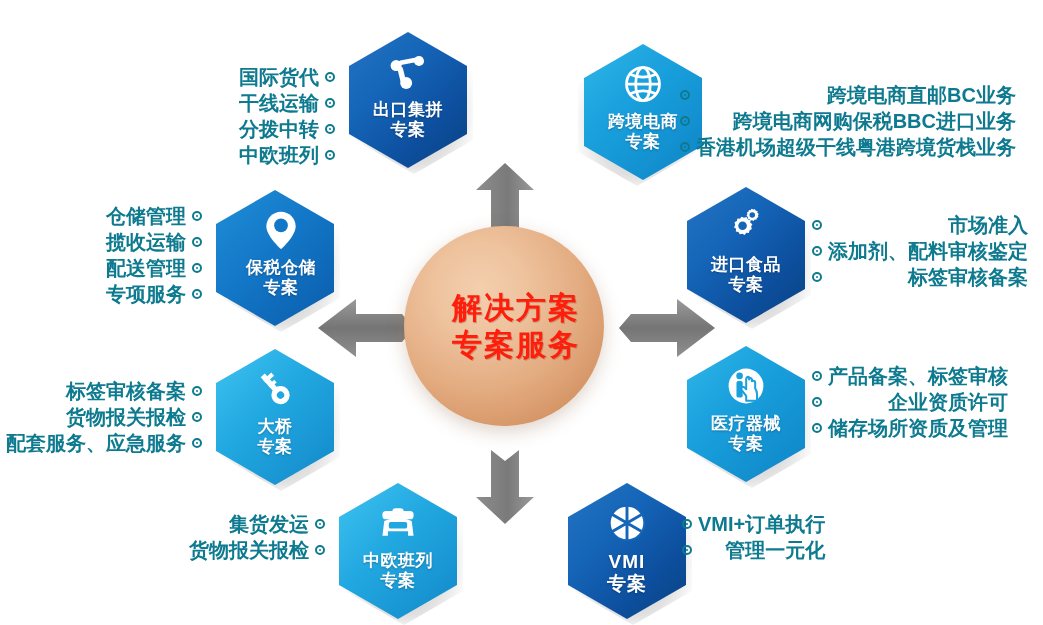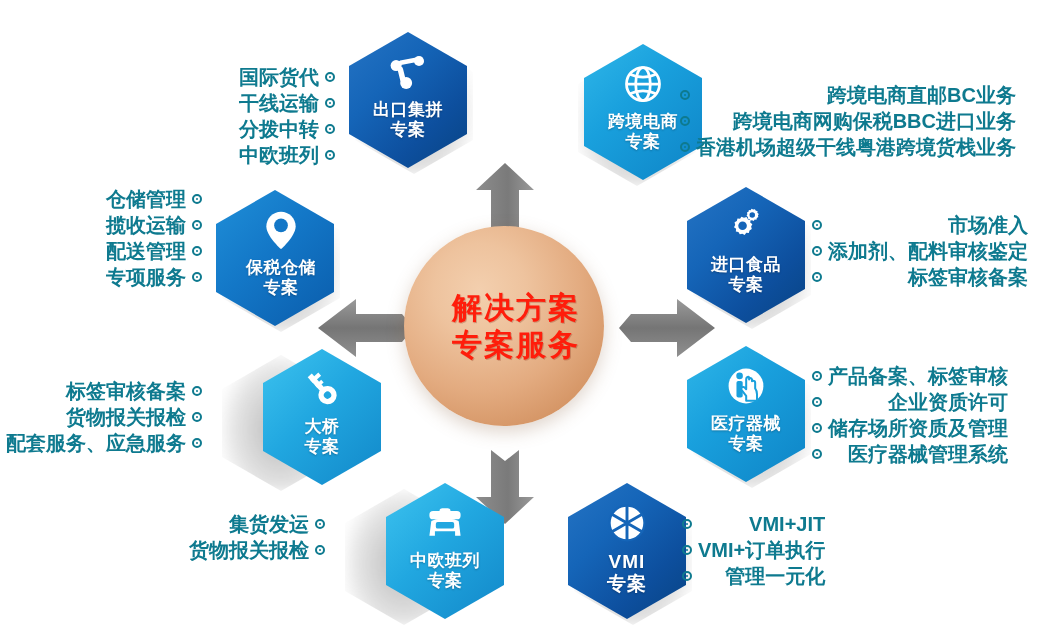--- a/index.html
+++ b/index.html
@@ -39,21 +39,21 @@
     text-align: center;
     letter-spacing: .5px;
     text-shadow: 0 1px 2px rgba(0,0,0,.25);
     white-space: pre-line;
   }
   .hex-label.lat { font-size: 19px; letter-spacing: 1px; }
 
   
   .fill-darkblue { background: linear-gradient(135deg, #2574c4 0%, #1565b8 35%, #0d4f9e 70%, #084383 100%); }
   .fill-cyan     { background: linear-gradient(135deg, #2fb6e8 0%, #19a0dd 40%, #0e84c6 100%); }
-  .fill-lightcy  { background: linear-gradient(135deg, #3dc3ef 0%, #21a7e0 45%, #1288c9 100%); margin-left: 47px; }
+  .fill-lightcy  { background: linear-gradient(135deg, #3dc3ef 0%, #21a7e0 45%, #1288c9 100%); }
   .fill-brightbl { background: linear-gradient(135deg, #1f8fd8 0%, #1377c7 45%, #0a5cab 100%); }
 
   
   .bullets {
     position: absolute;
     color: #0e7a8f;
     font-size: 20px;
     font-weight: bold;
     line-height: 26px;
     white-space: nowrap;
@@ -233,21 +233,21 @@
   <div class="hex fill-brightbl" style="left:216px; top:190px;padding-left:12px;">
     <span class="hex-icon">
       <svg viewBox="0 0 48 48" fill="#ffffff">
         <path d="M24 4 C15.2 4 8 11.2 8 20 C8 31 24 45 24 45 C24 45 40 31 40 20 C40 11.2 32.8 4 24 4 Z"></path>
         <circle cx="24" cy="19" r="7.5" fill="#1377c7"></circle>
       </svg>
     </span>
     <div class="hex-label">保税仓储
 专案</div>
   </div>
-  <div class="bullets left" style="left:118px; top:186px; width:84px;">
+  <div class="bullets left" style="left:118px; top:203px; width:84px;">
     <div class="row">
         <span>仓储管理</span>
         <span class="dot"></span>
       </div>
     <div class="row">
         <span>揽收运输</span>
         <span class="dot"></span>
       </div>
     <div class="row">
         <span>配送管理</span>
@@ -340,24 +340,20 @@
         <span class="dot"></span>
         <span>产品备案、标签审核</span>
       </div>
     <div class="row">
         <span class="dot"></span>
         <span>企业资质许可</span>
       </div>
     <div class="row">
         <span class="dot"></span>
         <span>储存场所资质及管理</span>
-      </div>
-    <div class="row">
-        <span class="dot"></span>
-        <span>医疗器械管理系统</span>
       </div>
   </div>
 
   <div class="hex-shadow" style="left:345px; top:489px;"></div>
   <div class="hex fill-lightcy" style="left:339px; top:483px;">
     <span class="hex-icon">
       <svg viewBox="0 0 48 48" fill="#ffffff">
         <rect x="7" y="11" width="34" height="9" rx="4"></rect>
         <rect x="18" y="8" width="12" height="6" rx="3"></rect>
         <path d="M9 22 C9 22 12 19 24 19 C36 19 39 22 39 22 L41 38 L35 38 L35 33 L13 33 L13 38 L7 38 Z"></path>
@@ -393,24 +389,20 @@
         <circle cx="24" cy="24" r="19" fill="none" stroke="#1565b8" stroke-width="2.4"></circle>
         <path d="M24 24 L40.5 14.5 M24 24 L40.5 33.5 M24 24 L24 43 M24 24 L7.5 33.5 M24 24 L7.5 14.5 M24 24 L24 5" stroke="#1565b8" stroke-width="3.2" fill="none"></path>
       </svg>
     </span>
     <div class="hex-label lat">VMI
 专案</div>
   </div>
   <div class="bullets right" style="left:682px; top:511px;">
     <div class="row">
         <span class="dot"></span>
-        <span>VMI+JIT</span>
-      </div>
-    <div class="row">
-        <span class="dot"></span>
         <span>VMI+订单执行</span>
       </div>
     <div class="row">
         <span class="dot"></span>
         <span>管理一元化</span>
       </div>
   </div>
 
 </div>
 

